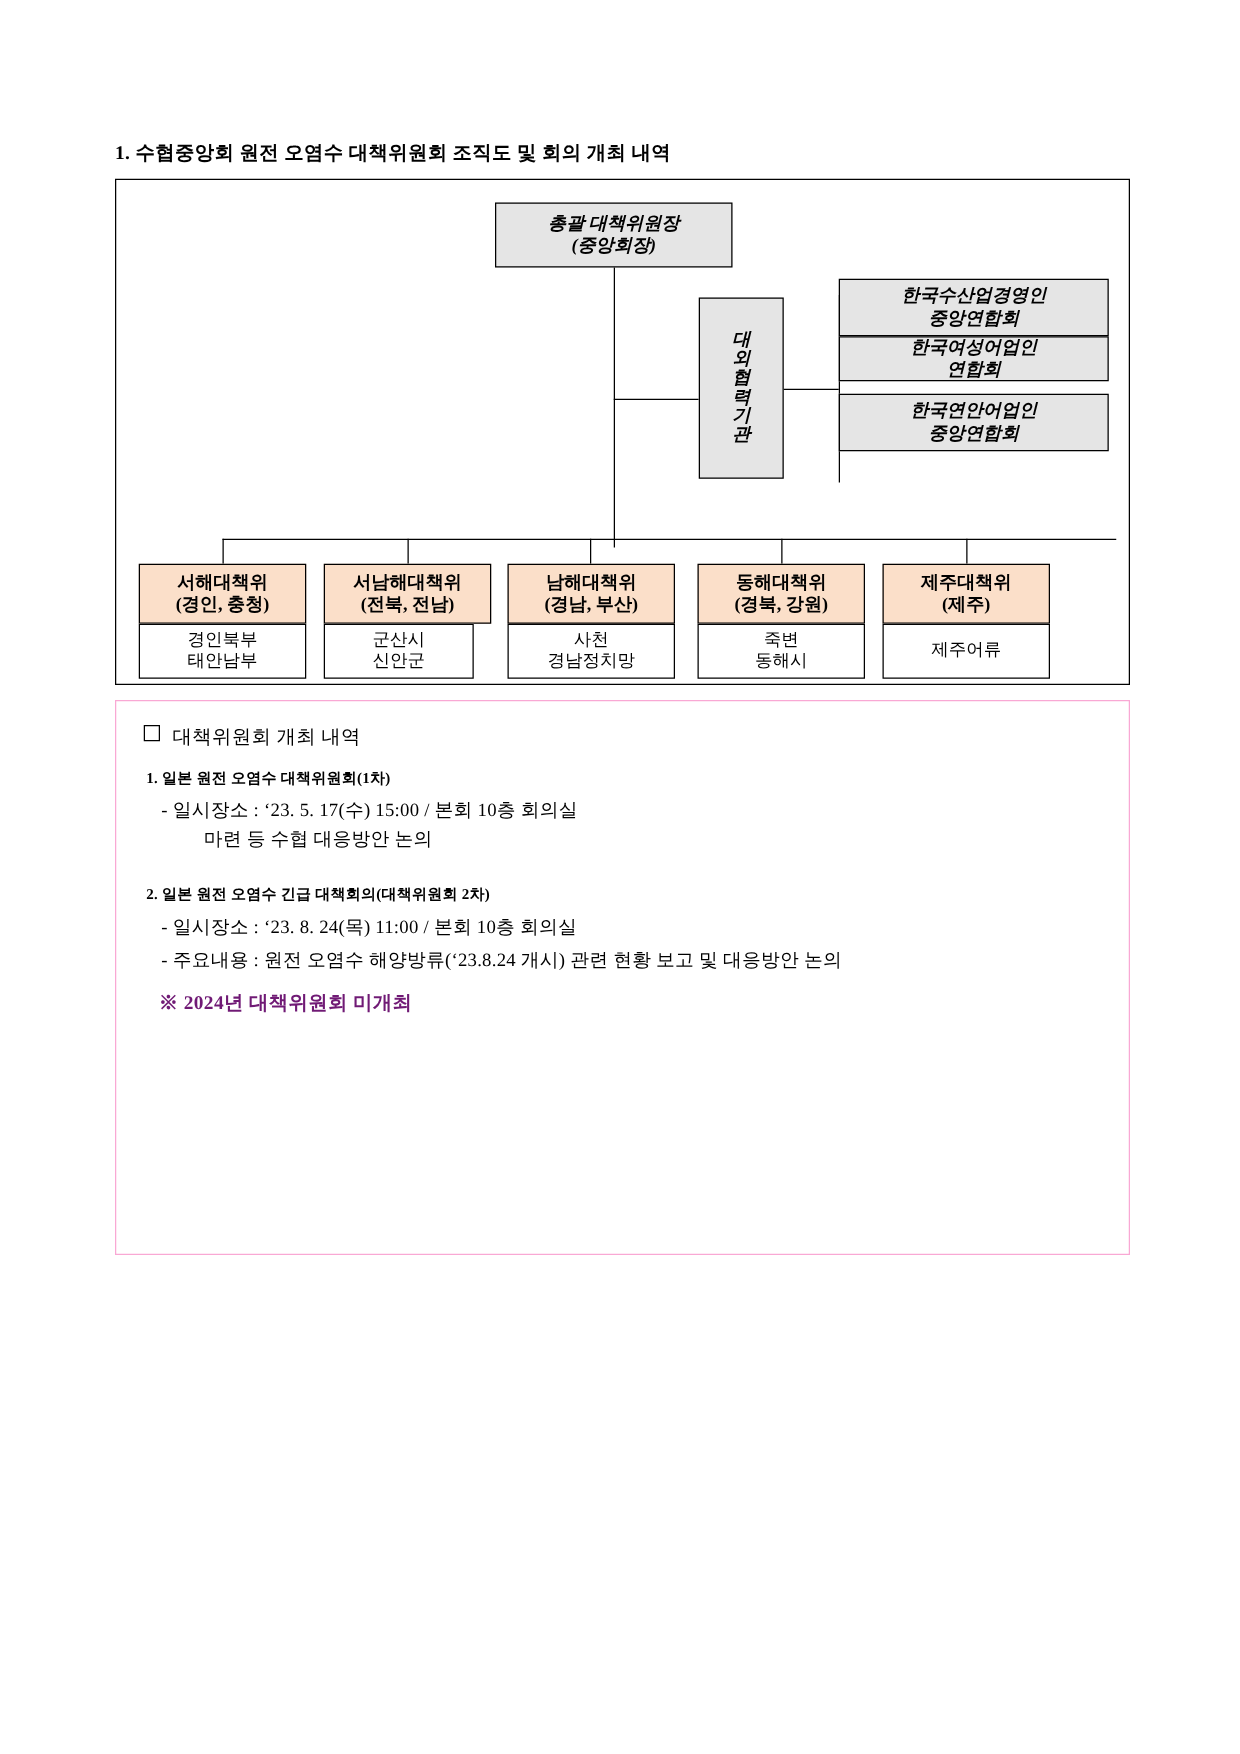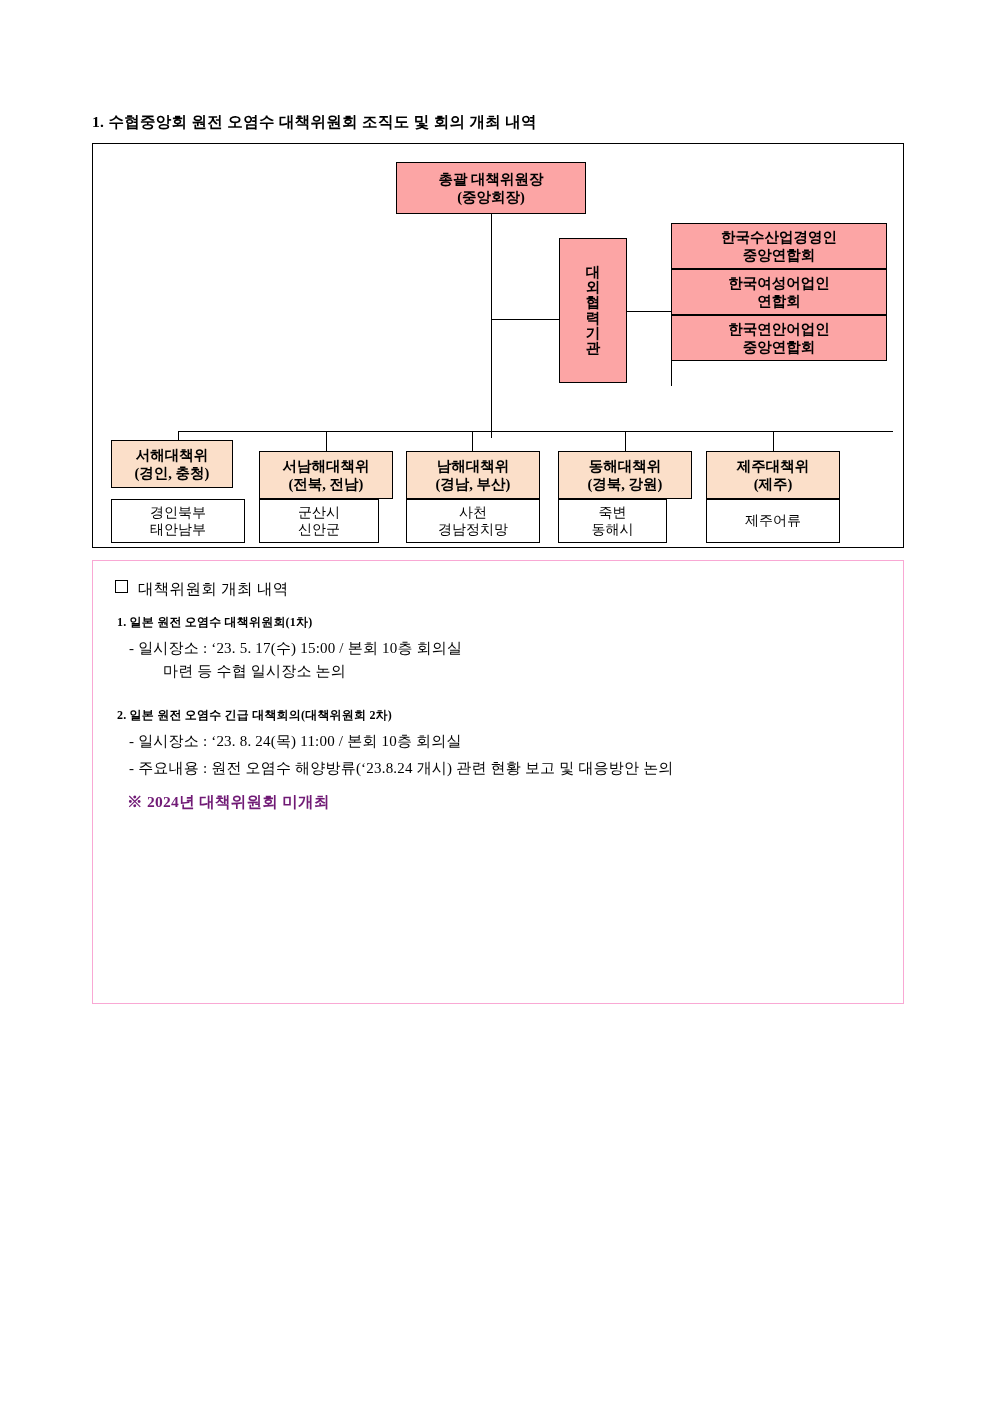--- a/index.html
+++ b/index.html
@@ -50,21 +50,21 @@
     border: 1px solid #000;
     display: flex;
     align-items: center;
     justify-content: center;
     text-align: center;
     font-size: 14.5px;
     font-weight: bold;
     line-height: 1.25;
     white-space: pre-line;
   }
-  .node.blue { background: #fca5a5; }
+  .node.blue { background: #e5e5e5; font-style: italic; }
   .node.peach { background: #fbdfc9; }
   .node.white { background: #ffffff; font-weight: normal; }
 
   
   .line {
     position: absolute;
     background: #000;
   }
   .vline { width: 1px; }
   .hline { height: 1px; }
@@ -142,68 +142,68 @@
 협
 력
 기
 관</div>
 
     <div class="line hline" style="left:534px; top:167px; width:44px;"></div>
     <div class="line vline" style="left:578px; top:92px; height:150px;"></div>
 
     <div class="node blue" style="left:578px; top:79px; width:216px; height:46px;">한국수산업경영인
 중앙연합회</div>
-    <div class="node blue" style="left:578px; top:125px; width:216px; height:46px;">한국여성어업인
+    <div class="node blue" style="left:578px; top:125px; width:216px; height:36px;">한국여성어업인
 연합회</div>
     <div class="node blue" style="left:578px; top:171px; width:216px; height:46px;">한국연안어업인
 중앙연합회</div>
 
     <div class="line hline" style="left:85px; top:287px; width:715px;"></div>
 
     <div class="line vline" style="left:85px;  top:287px; height:20px;"></div>
     <div class="line vline" style="left:233px; top:287px; height:20px;"></div>
     <div class="line vline" style="left:379px; top:287px; height:20px;"></div>
     <div class="line vline" style="left:532px; top:287px; height:20px;"></div>
     <div class="line vline" style="left:680px; top:287px; height:20px;"></div>
 
-    <div class="node peach" style="left:18px; top:296px; width:122px; height:48px;">서해대책위
+    <div class="node peach" style="left:18px; top:307px; width:134px; height:48px;">서해대책위
 (경인, 충청)</div>
     <div class="node white" style="left:18px; top:355px; width:134px; height:44px; font-size:14px;">경인북부
 태안남부</div>
 
     <div class="node peach" style="left:166px; top:307px; width:134px; height:48px;">서남해대책위
 (전북, 전남)</div>
     <div class="node white" style="left:166px; top:355px; width:120px; height:44px; font-size:14px;">군산시
 신안군</div>
 
     <div class="node white" style="left:313px; top:355px; width:134px; height:44px; font-size:14px;">사천
 경남정치망</div>
     <div class="node peach" style="left:313px; top:307px; width:134px; height:48px;">남해대책위
 (경남, 부산)</div>
 
     <div class="node peach" style="left:465px; top:307px; width:134px; height:48px;">동해대책위
 (경북, 강원)</div>
-    <div class="node white" style="left:465px; top:355px; width:109px; height:44px; font-size:14px;">죽변
+    <div class="node white" style="left:465px; top:355px; width:134px; height:44px; font-size:14px;">죽변
 동해시</div>
 
     <div class="node peach" style="left:613px; top:307px; width:134px; height:48px;">제주대책위
 (제주)</div>
     <div class="node white" style="left:613px; top:355px; width:134px; height:44px; font-size:14px;">제주어류</div>
 
   </div>
 
   <div class="notes-box">
 
     <div class="notes-title">
       <span class="sqr"></span><span>대책위원회 개최 내역</span>
     </div>
 
     <div class="item-head">1. 일본 원전 오염수 대책위원회(1차)</div>
     <div class="item-line">- 일시장소 : ‘23. 5. 17(수) 15:00 / 본회 10층 회의실</div>
-    <div class="item-cont">마련 등 수협 일시장소 논의</div>
+    <div class="item-cont">마련 등 수협 대응방안 논의</div>
 
     <div class="gap"></div>
 
     <div class="item-head">2. 일본 원전 오염수 긴급 대책회의(대책위원회 2차)</div>
     <div class="item-line">- 일시장소 : ‘23. 8. 24(목) 11:00 / 본회 10층 회의실</div>
     <div class="item-line">- 주요내용 : 원전 오염수 해양방류(‘23.8.24 개시) 관련 현황 보고 및 대응방안 논의</div>
 
     <div class="warn">※ 2024년 대책위원회 미개최</div>
   </div>
 

